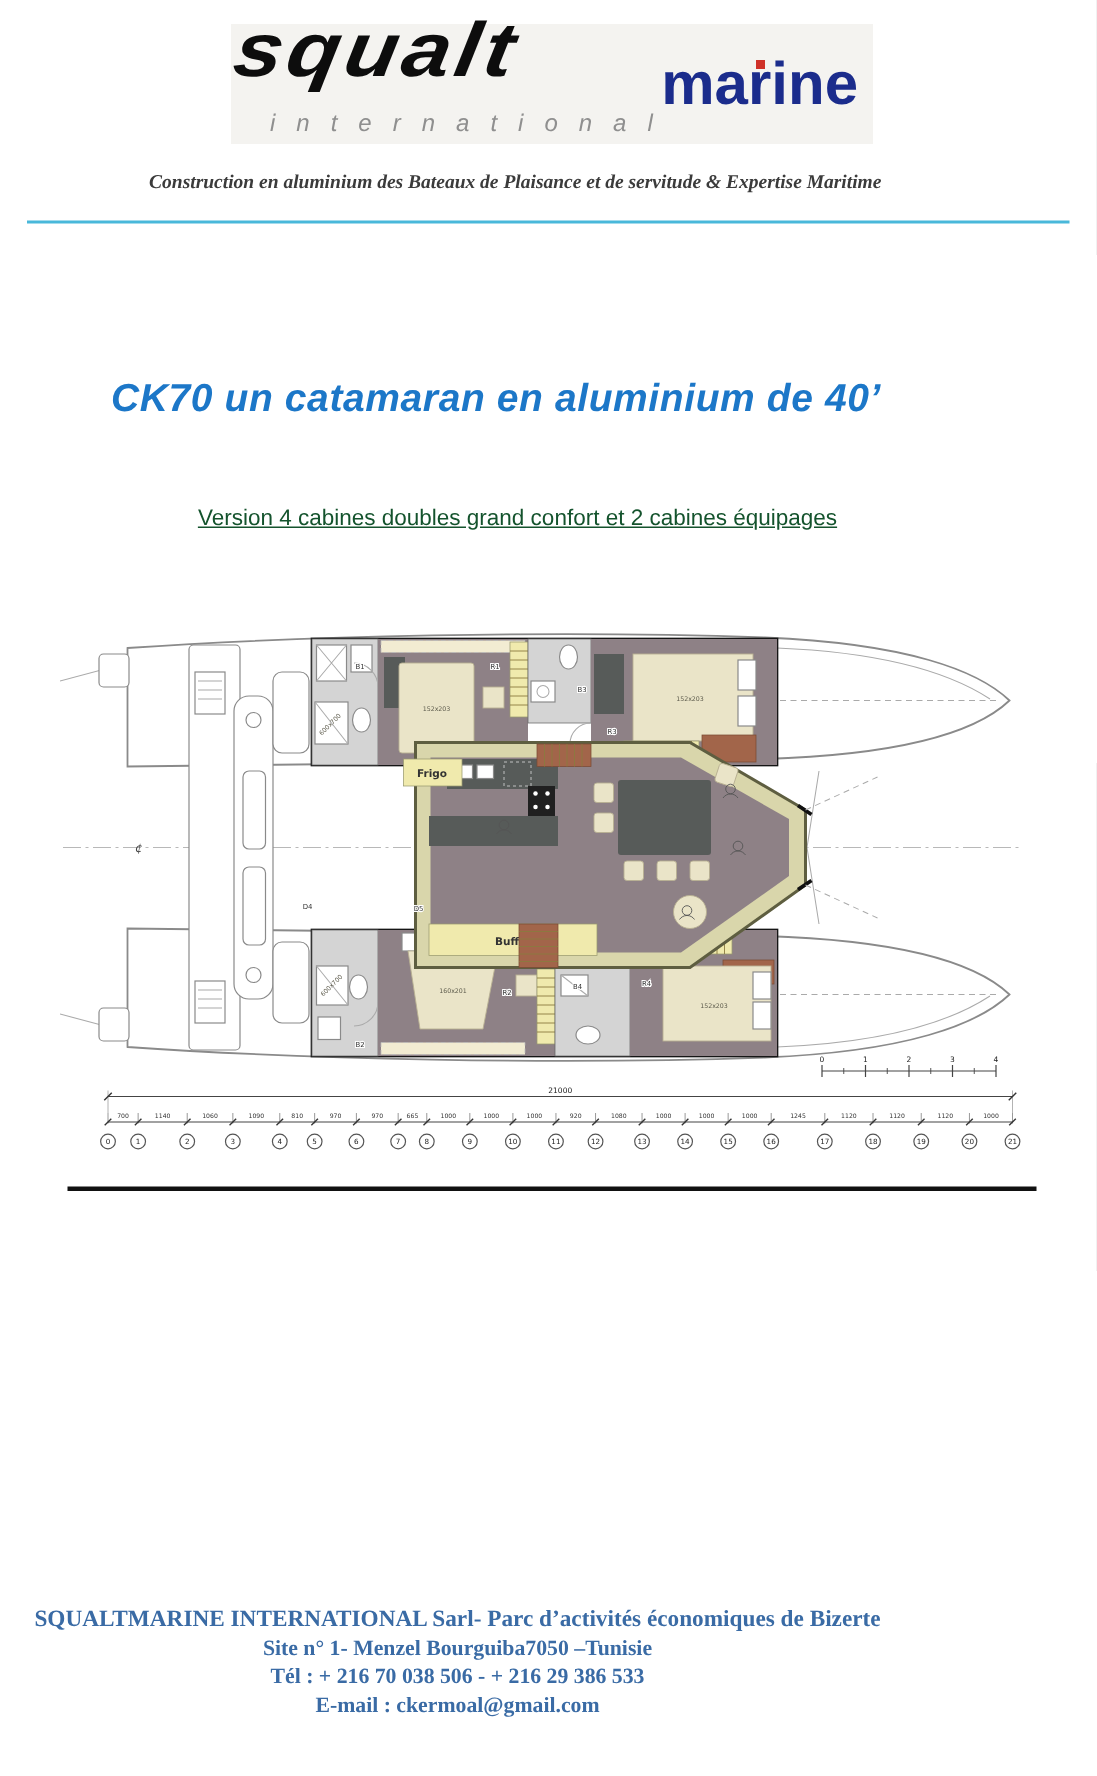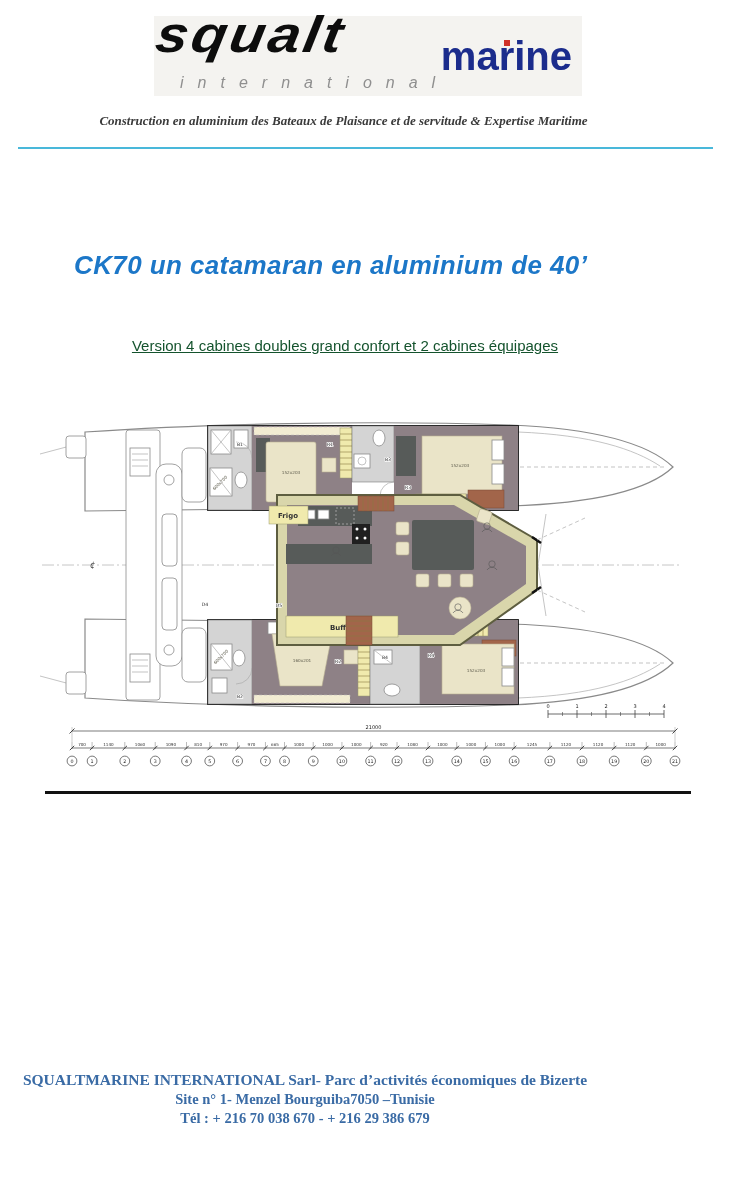--- a/index.html
+++ b/index.html
@@ -359,16 +359,17 @@
         <text x="590.2270347453596" y="327.6" text-anchor="middle" font-size="4.1" fill="#333">1120</text>
         <text x="620.6496906235127" y="327.6" text-anchor="middle" font-size="4.1" fill="#333">1000</text>
       </g>
   </svg>
 
   <div class="black-rule"></div>
 
   <div class="footer">
     <div class="f1">SQUALTMARINE  INTERNATIONAL Sarl- Parc d’activités économiques de Bizerte</div>
     <div class="fx">Site n° 1-   Menzel Bourguiba7050  –Tunisie</div>
-    <div class="fx">Tél : + 216 70 038 670 - + 216 29 386 679</div>
+    <div class="fx">Tél : + 216 70 038 506 - + 216 29 386 533</div>
+    <div class="fx">E-mail : ckermoal@gmail.com</div>
   </div>
 
 </div>
 
 </body></html>

